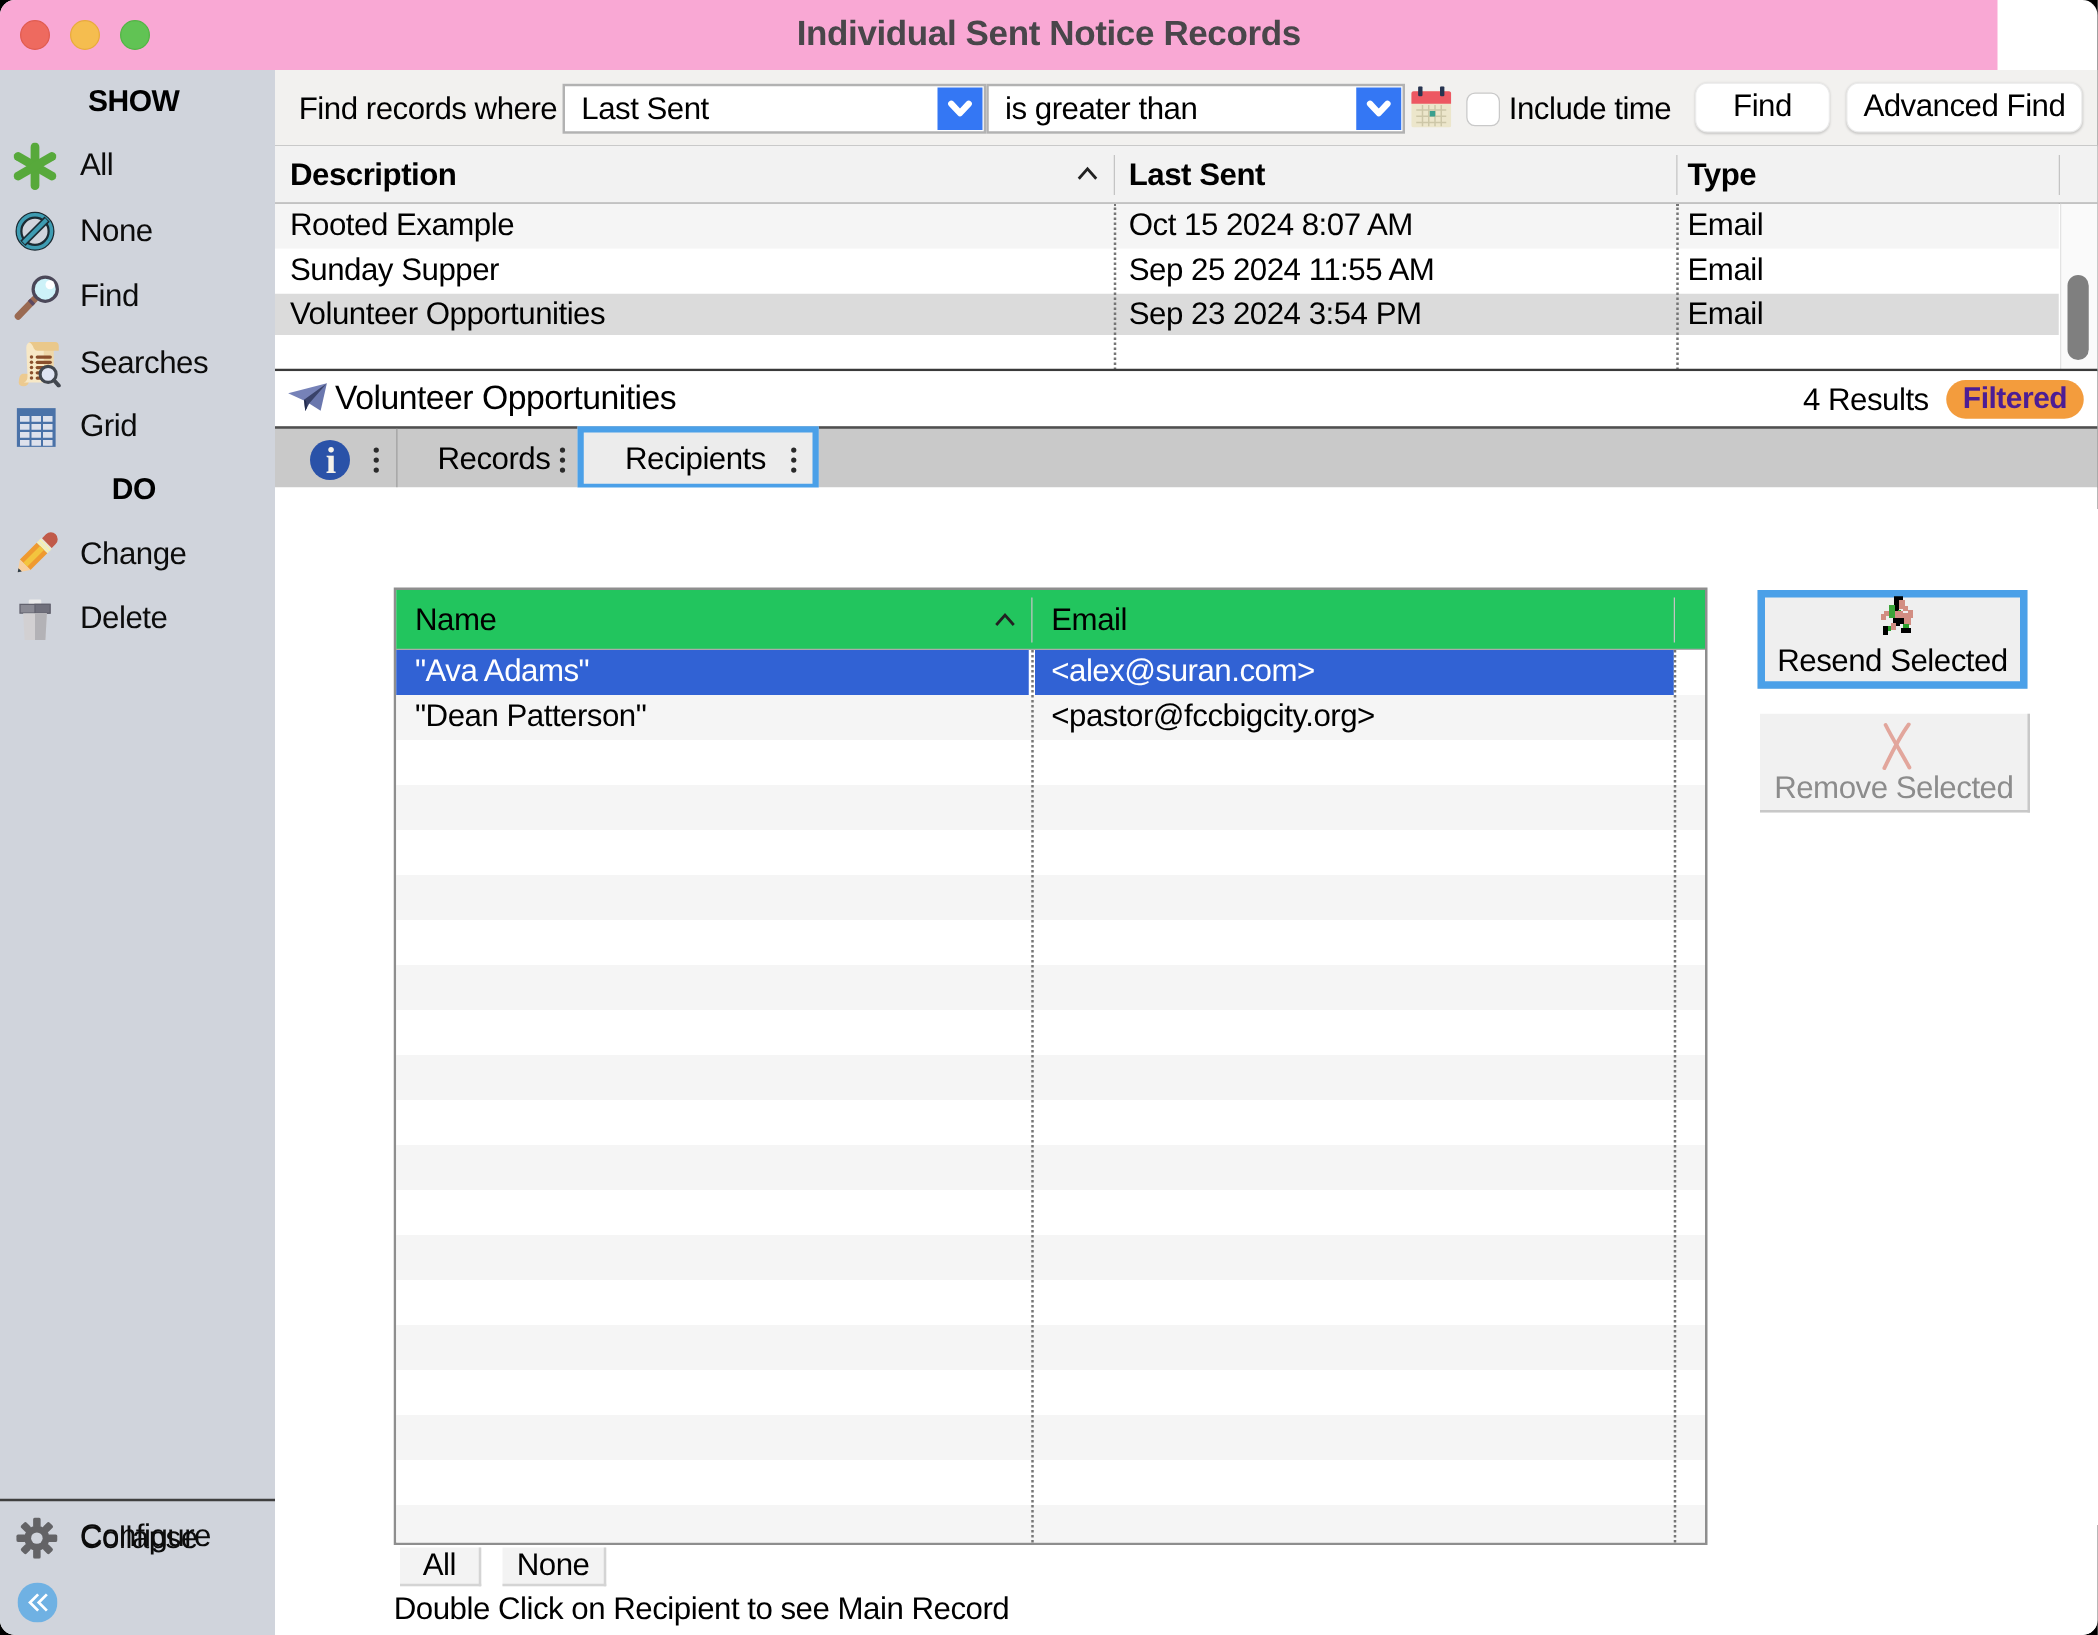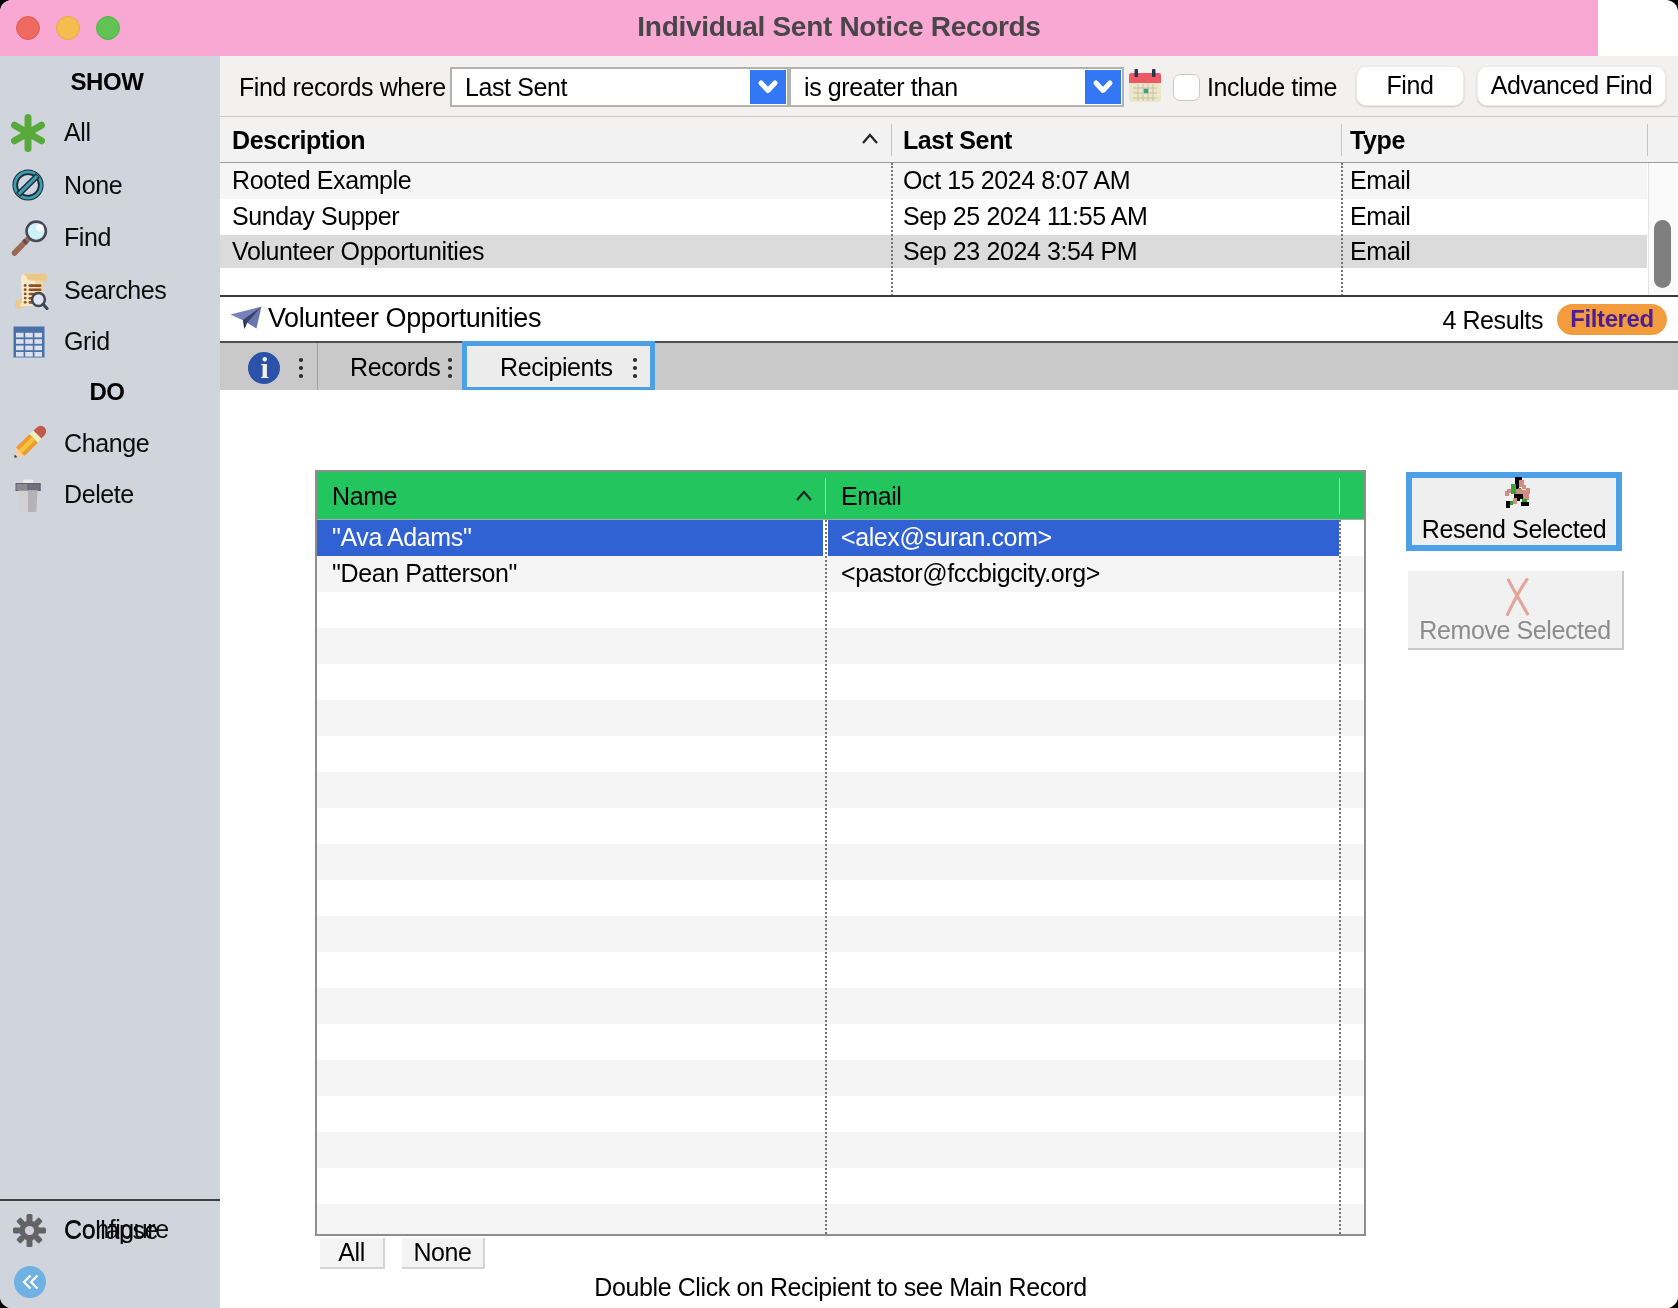--- a/index.html
+++ b/index.html
@@ -64,21 +64,21 @@
 .lrow span { position:absolute; top:3px; }
 #stripes { left:0; top:120px; width:1047px; height:642px; background:repeating-linear-gradient(to bottom, #fff 0px, #fff 36px, #f5f5f5 36px, #f5f5f5 72px); }
 
 
 #resend { left:1186px; top:82px; width:216px; height:79px; border:6px solid #4ba0e8; background:#efefef; }
 #remove { left:1188px; top:181px; width:216px; height:79px; background:#f1f1f1; border-right:2px solid #c8c8c8; border-bottom:2px solid #c8c8c8; }
 .bbtxt { position:absolute; left:0; width:100%; text-align:center; }
 
 
 .footbtn { top:848px; height:31px; background:#f3f3f3; border-right:2px solid #d4d4d4; border-bottom:2px solid #d4d4d4; text-align:center; line-height:28px; }
-#dbl { left:95px; top:883px; width:1051px; text-align:center; }
+#dbl { left:95px; top:883px; width:1051px; text-align:left; }
 </style>
 </head>
 <body>
 <div id="win">
   <div id="titlebar" class="abs">
     <div id="tl-r" class="tl abs"></div>
     <div id="tl-y" class="tl abs"></div>
     <div id="tl-g" class="tl abs"></div>
     <div id="title" class="abs">Individual Sent Notice Records</div>
   </div>

